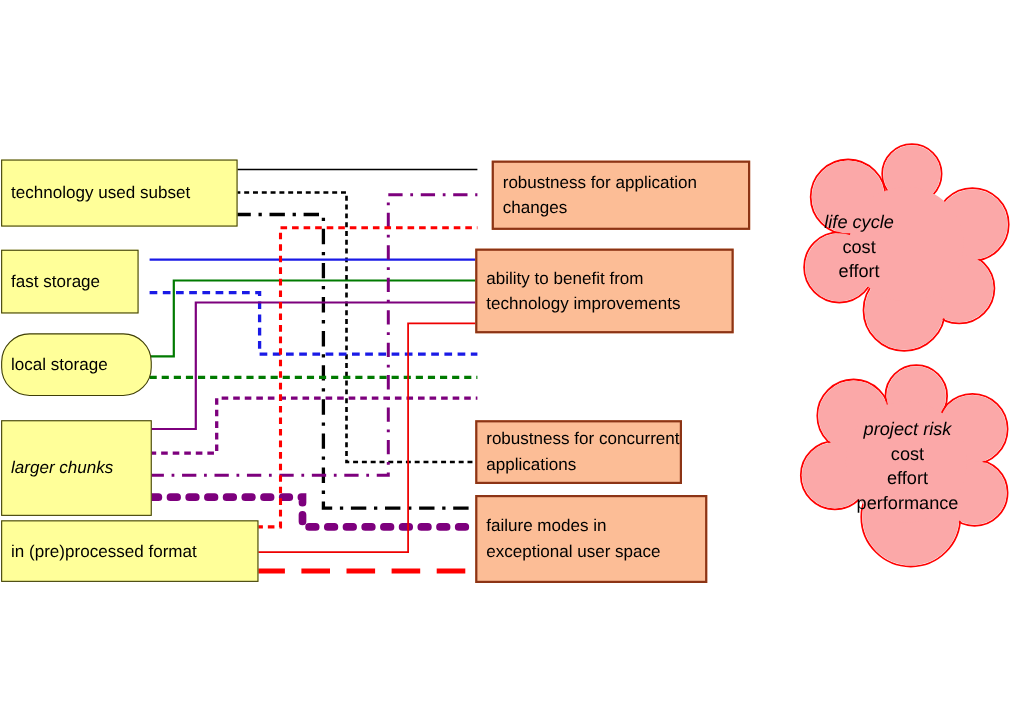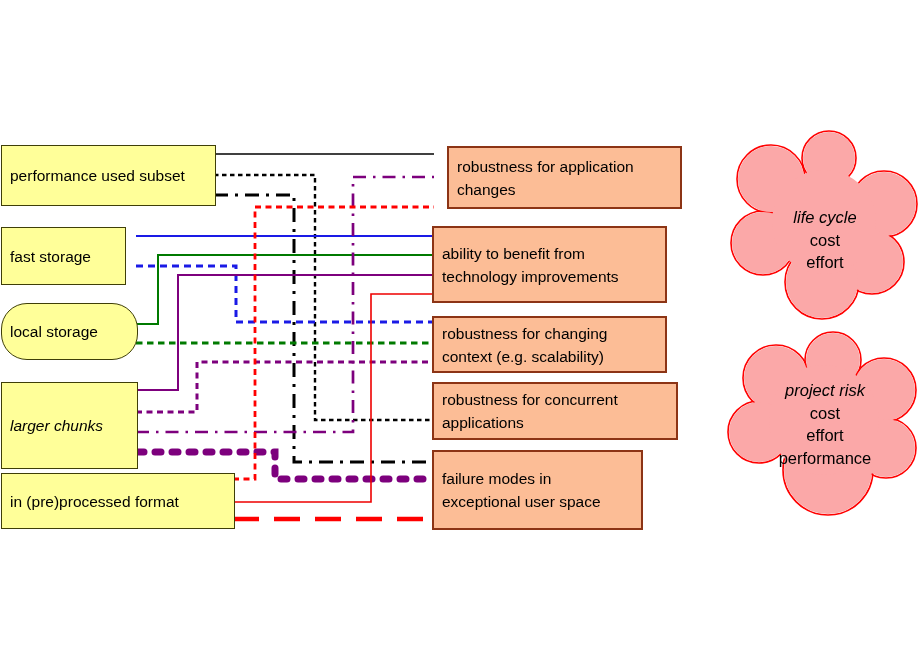--- a/index.html
+++ b/index.html
@@ -88,21 +88,21 @@
       <circle class="cloud-fill" cx="833" cy="360" r="27"></circle>
       <circle class="cloud-fill" cx="884" cy="390" r="31"></circle>
       <circle class="cloud-fill" cx="886" cy="448" r="29"></circle>
       <circle class="cloud-fill" cx="828" cy="470" r="44"></circle>
       <circle class="cloud-fill" cx="759" cy="432" r="30"></circle>
       <circle class="cloud-fill" cx="824" cy="420" r="55"></circle>
     </g>
   </svg>
 
   <div class="box ybox" style="left:1px;top:145px;width:215px;height:61px;">
-    <span>performance used subset</span>
+    <span>technology used subset</span>
   </div>
   <div class="box ybox" style="left:1px;top:227px;width:125px;height:58px;">
     <span>fast storage</span>
   </div>
   <div class="box ybox" style="left:1px;top:303px;width:137px;height:57px;border-radius:26px;">
     <span>local storage</span>
   </div>
   <div class="box ybox" style="left:1px;top:382px;width:137px;height:87px;font-style:italic;">
     <span>larger chunks</span>
   </div>
@@ -111,34 +111,30 @@
   </div>
 
   <div class="box obox" style="left:447px;top:146px;width:235px;height:63px;">
     <span>robustness for application
 changes</span>
   </div>
   <div class="box obox" style="left:432px;top:226px;width:235px;height:77px;">
     <span>ability to benefit from
 technology improvements</span>
   </div>
-  <div class="box obox" style="left:432px;top:316px;width:235px;height:57px;">
-    <span>robustness for changing
-context (e.g. scalability)</span>
-  </div>
-  <div class="box obox" style="left:432px;top:382px;width:246px;height:58px;">
+  <div class="box obox" style="left:432px;top:382px;width:188px;height:58px;">
     <span>robustness for concurrent
 applications</span>
   </div>
   <div class="box obox" style="left:432px;top:450px;width:211px;height:80px;">
     <span>failure modes in
 exceptional user space</span>
   </div>
 
-  <div class="cloud-text" style="left:740px;top:191px;margin-top:15px;">
+  <div class="cloud-text" style="left:696px;top:191px;">
     <span class="cloud-line cloud-title">life cycle</span>
     <span class="cloud-line">cost</span>
     <span class="cloud-line">effort</span>
   </div>
   <div class="cloud-text" style="left:740px;top:379px;">
     <span class="cloud-line cloud-title">project risk</span>
     <span class="cloud-line">cost</span>
     <span class="cloud-line">effort</span>
     <span class="cloud-line">performance</span>
   </div>

